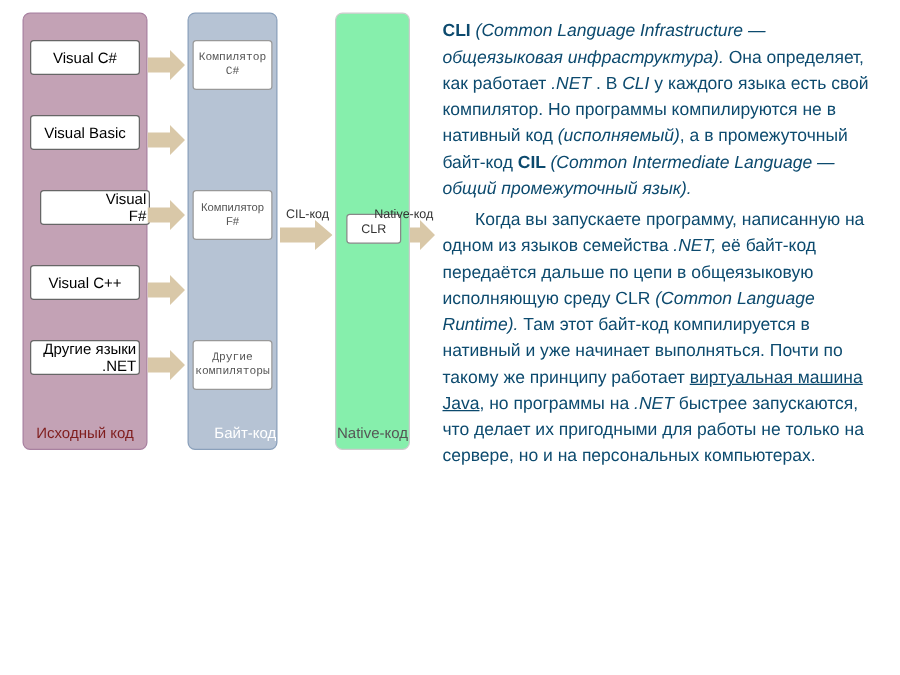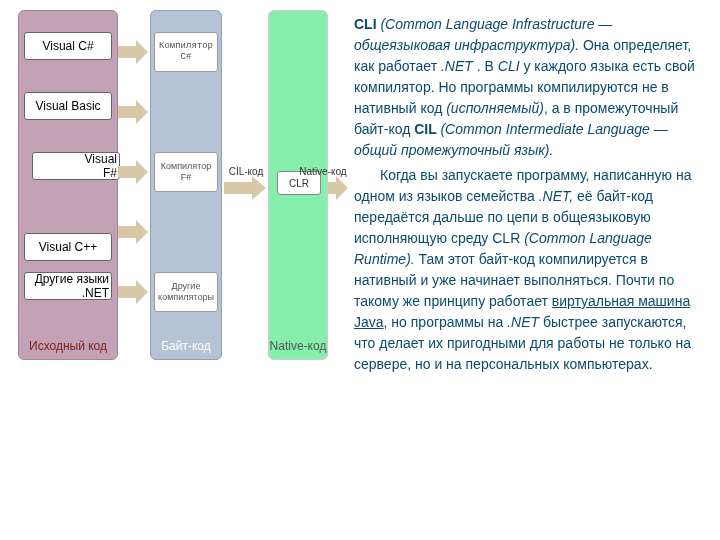--- a/index.html
+++ b/index.html
@@ -42,21 +42,21 @@
     border: 1px solid #ccc;
   }
   .col-label {
     position: absolute;
     bottom: 6px;
     width: 100%;
     text-align: center;
     font-size: 12px;
   }
   .col-source .col-label { color: #7f1d1d; }
-  .col-byte .col-label { color: #fff; }
+  .col-byte .col-label { color: #fff; text-align: right; }
   .col-native .col-label { color: #555; }
 
   .lang-box {
     position: absolute;
     left: 6px;
     width: 88px;
     height: 28px;
     background: #fff;
     border: 1px solid #666;
     border-radius: 3px;
@@ -143,26 +143,26 @@
   </div>
 
   <div class="col col-native">
     <div class="clr-box">CLR</div>
     <div class="col-label">Native-код</div>
   </div>
 
   <div class="lang-box" style="left:24px; top:32px;">Visual C#</div>
   <div class="lang-box" style="left:24px; top:92px;">Visual Basic</div>
   <div class="lang-box" style="left:32px; top:152px;padding-left:44px;">Visual F#</div>
-  <div class="lang-box" style="left:24px; top:212px;margin-top:21px;">Visual C++</div>
+  <div class="lang-box" style="left:24px; top:212px;">Visual C++</div>
   <div class="lang-box" style="left:24px; top:272px;">Другие языки .NET</div>
 
   <div class="compiler-box" style="left:154px; top:32px;font-family:Liberation Mono, monospace;">Компилятор C#</div>
   <div class="compiler-box" style="left:154px; top:152px;">Компилятор F#</div>
-  <div class="compiler-box" style="left:154px; top:272px;">Другие компиляторы</div>
+  <div class="compiler-box" style="left:154px; top:272px;font-family:Liberation Mono, monospace;">Другие компиляторы</div>
 
   <svg class="arrow" style="left:118px; top:40px;">
       <polygon class="arrow-shape" points="0,6 18,6 18,0 30,12 18,24 18,18 0,18" fill="#d9c8a8"></polygon>
     </svg>
   <svg class="arrow" style="left:118px; top:100px;">
       <polygon class="arrow-shape" points="0,6 18,6 18,0 30,12 18,24 18,18 0,18" fill="#d9c8a8"></polygon>
     </svg>
   <svg class="arrow" style="left:118px; top:160px;">
       <polygon class="arrow-shape" points="0,6 18,6 18,0 30,12 18,24 18,18 0,18" fill="#d9c8a8"></polygon>
     </svg>

